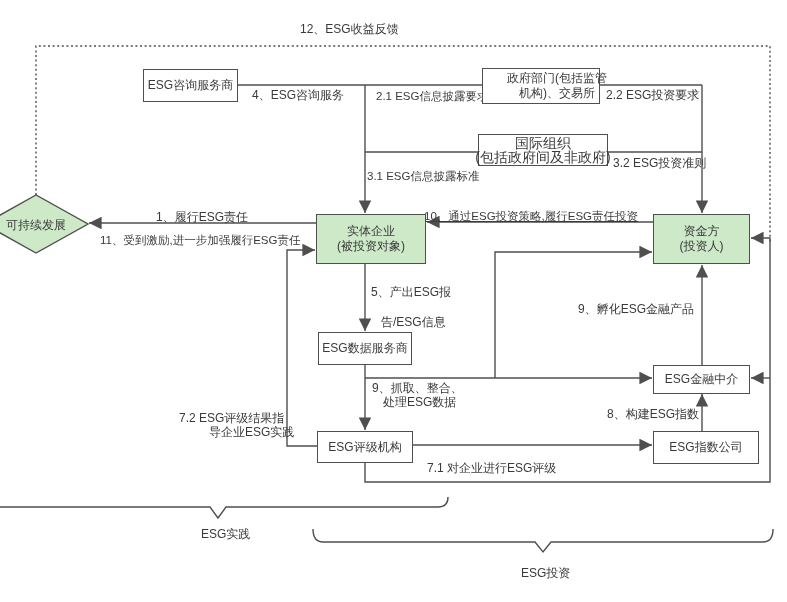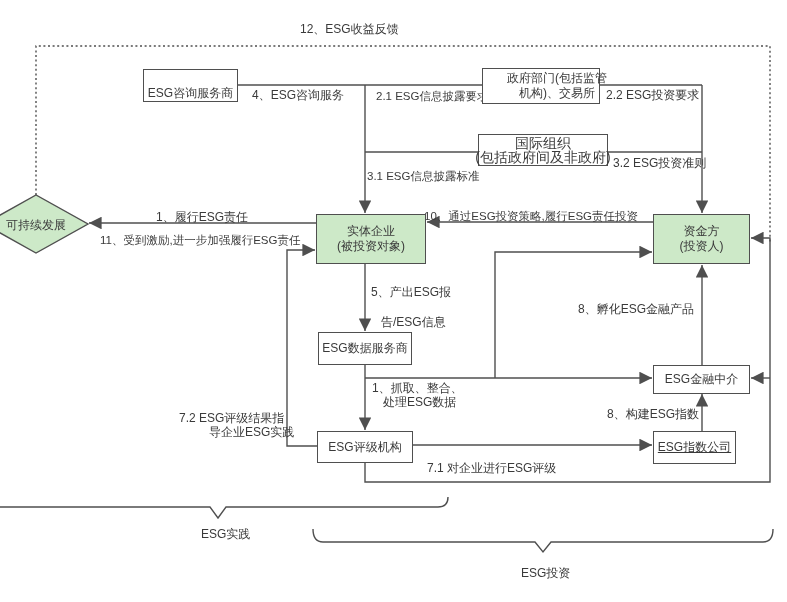--- a/index.html
+++ b/index.html
@@ -70,21 +70,21 @@
 
       <path d="M-12,507 H210 L218,518 L226,507 H438 Q448,507 448,497"></path>
       <path d="M313,529 Q313,542 323,542 H535 L543,552 L551,542 H763 Q773,542 773,529"></path>
 
       <polygon points="-16,224 36,195 88,224 36,253" fill="#cde9c8"></polygon>
     </g>
   </svg>
 
   <div class="diamond-text" style="left:-16px;top:217px;width:104px;">可持续发展</div>
 
-  <div class="node" style="left:143px;top:69px;width:95px;height:33px;justify-content:flex-end;">
+  <div class="node" style="left:143px;top:69px;width:95px;height:33px;">
     <div>ESG咨询服务商</div>
   </div>
 
   <div class="node" style="left:482px;top:68px;width:118px;height:36px;padding-left:32px;">
     <div>政府部门(包括监管</div>
     <div>机构)、交易所</div>
   </div>
 
   <div class="node" style="left:478px;top:134px;width:130px;height:32px;font-size:14px;line-height:14px;">
     <div>国际组织</div>
@@ -106,37 +106,37 @@
   </div>
 
   <div class="node" style="left:318px;top:332px;width:94px;height:33px;">
     <div>ESG数据服务商</div>
   </div>
 
   <div class="node" style="left:653px;top:365px;width:97px;height:29px;">
     <div>ESG金融中介</div>
   </div>
 
-  <div class="node" style="left:653px;top:431px;width:83px;height:33px;text-decoration:underline;">
+  <div class="node" style="left:653px;top:431px;width:106px;height:33px;">
     <div>ESG指数公司</div>
   </div>
 
   <div class="lbl" style="left:300px;top:22px;text-align:center;">12、ESG收益反馈</div>
   <div class="lbl" style="left:252px;top:88px;">4、ESG咨询服务</div>
   <div class="lbl small" style="left:376px;top:89px;">2.1 ESG信息披露要求</div>
   <div class="lbl" style="left:606px;top:88px;">2.2 ESG投资要求</div>
   <div class="lbl small" style="left:367px;top:169px;">3.1 ESG信息披露标准</div>
   <div class="lbl" style="left:613px;top:156px;">3.2 ESG投资准则</div>
   <div class="lbl" style="left:156px;top:210px;">1、履行ESG责任</div>
   <div class="lbl small" style="left:100px;top:233px;">11、受到激励,进一步加强履行ESG责任</div>
-  <div class="lbl small" style="left:424px;top:209px;">10、通过ESG投资策略,履行ESG责任投资</div>
+  <div class="lbl small" style="left:424px;top:209px;text-decoration:underline;">10、通过ESG投资策略,履行ESG责任投资</div>
   <div class="lbl" style="left:371px;top:285px;">5、产出ESG报</div>
   <div class="lbl" style="left:381px;top:315px;text-align:center;">告/ESG信息</div>
-  <div class="lbl" style="left:578px;top:302px;">8、孵化ESG金融产品</div>
-  <div class="lbl" style="left:372px;top:381px;">1、抓取、整合、</div>
+  <div class="lbl" style="left:578px;top:302px;">9、孵化ESG金融产品</div>
+  <div class="lbl" style="left:372px;top:381px;">9、抓取、整合、</div>
   <div class="lbl" style="left:383px;top:395px;">处理ESG数据</div>
   <div class="lbl" style="left:607px;top:407px;">8、构建ESG指数</div>
   <div class="lbl" style="left:179px;top:411px;">7.2 ESG评级结果指</div>
   <div class="lbl" style="left:190px;top:425px;margin-left:19px;">导企业ESG实践</div>
   <div class="lbl" style="left:427px;top:461px;">7.1 对企业进行ESG评级</div>
 
   <div class="lbl" style="left:201px;top:527px;">ESG实践</div>
   <div class="lbl" style="left:521px;top:566px;">ESG投资</div>
 
 </div>

